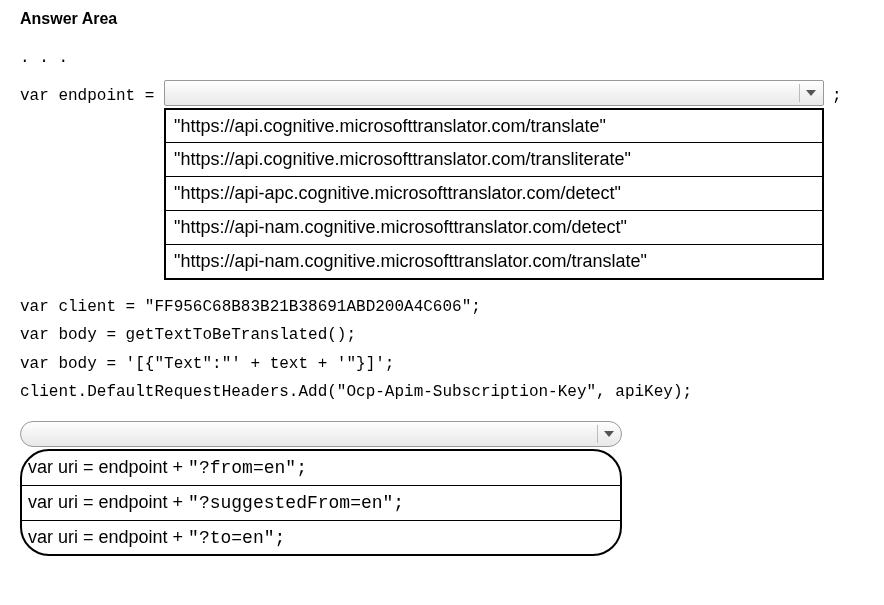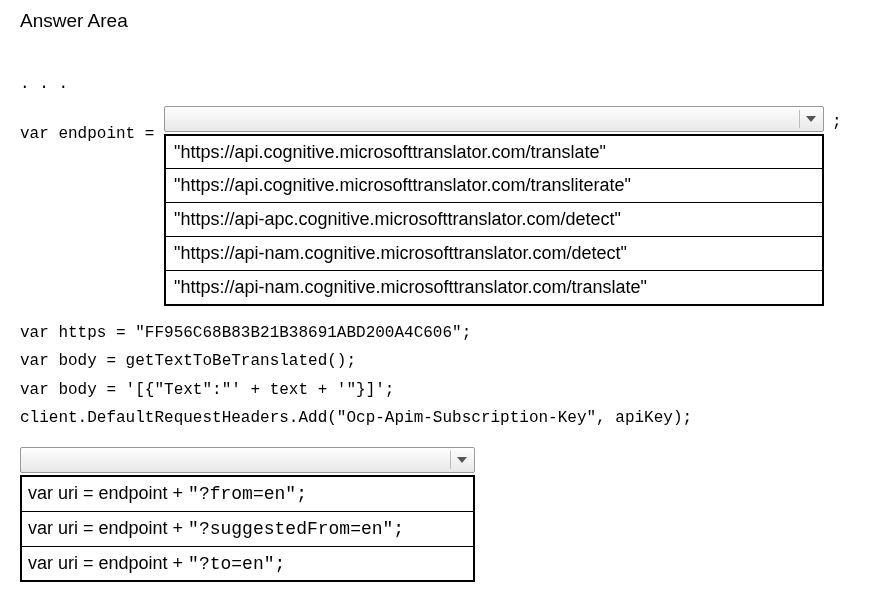--- a/index.html
+++ b/index.html
@@ -7,44 +7,43 @@
       padding: 0;
       box-sizing: border-box;
     }
     body {
       font-family: Arial, sans-serif;
       background: #fff;
       padding: 10px 20px;
       width: 884px;
     }
     .title {
-      font-size: 19px;
-      font-weight: normal;
-      margin-bottom: 40px;
+      font-size: 16px;
+      font-weight: bold;
+      margin-bottom: 18px;
     }
     .code-block {
       font-family: 'Courier New', monospace;
       font-size: 16px;
       line-height: 1.6;
     }
     .code-line {
       margin: 3px 0;
       white-space: pre;
     }
     .dropdown-row {
       display: flex;
       align-items: flex-start;
       margin: 8px 0;
     }
     .prefix-text {
       font-family: 'Courier New', monospace;
       font-size: 16px;
       padding-top: 4px;
       white-space: pre;
-      margin-top: 12px;
     }
     .dropdown-container {
       display: inline-block;
     }
     .dropdown-closed {
       border: 1px solid #999;
       background: linear-gradient(#fefefe, #e8e8e8);
       height: 26px;
       display: flex;
       align-items: center;
@@ -94,21 +93,22 @@
     .suffix-text {
       font-family: 'Courier New', monospace;
       font-size: 16px;
       padding-top: 4px;
       padding-left: 8px;
     }
     .dropdown1 {
       width: 660px;
     }
     .dropdown2 {
-      width: 455px;
+      width: 602px;
+      border-radius: 29px;
     }
     .section-gap {
       margin-top: 15px;
     }
   </style>
 </head>
 <body>
 
 <div class="title">Answer Area</div>
 
@@ -130,21 +130,21 @@
         <div class="option-item">"https://api.cognitive.microsofttranslator.com/transliterate"</div>
         <div class="option-item">"https://api-apc.cognitive.microsofttranslator.com/detect"</div>
         <div class="option-item">"https://api-nam.cognitive.microsofttranslator.com/detect"</div>
         <div class="option-item">"https://api-nam.cognitive.microsofttranslator.com/translate"</div>
       </div>
     </div>
     <span class="suffix-text">;</span>
   </div>
 
   <div class="section-gap"></div>
-  <div class="code-line">var https = "FF956C68B83B21B38691ABD200A4C606";</div>
+  <div class="code-line">var client = "FF956C68B83B21B38691ABD200A4C606";</div>
   <div class="code-line">var body = getTextToBeTranslated();</div>
   <div class="code-line">var body = '[{"Text":"' + text + '"}]';</div>
   <div class="code-line">client.DefaultRequestHeaders.Add("Ocp-Apim-Subscription-Key", apiKey);</div>
 
   <div class="section-gap"></div>
   <div class="dropdown-row">
     <div class="dropdown-container">
       <div class="dropdown-closed dropdown2">
         <span class="dropdown-arrow">
           <svg viewBox="0 0 10 6">

